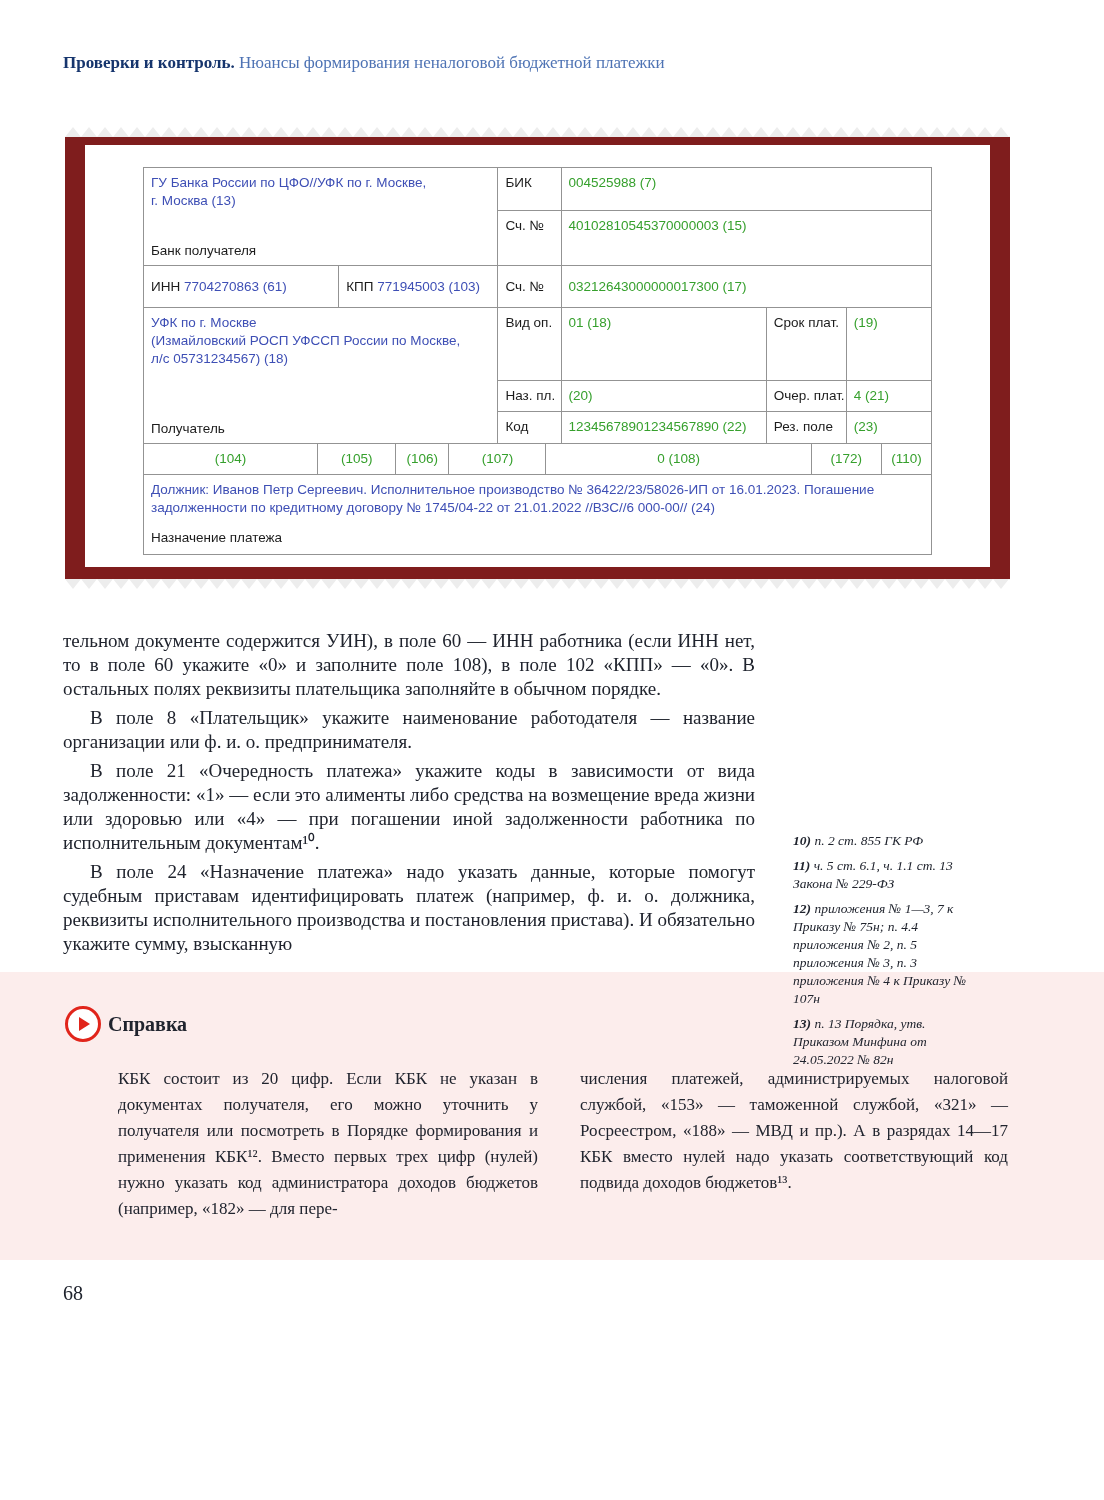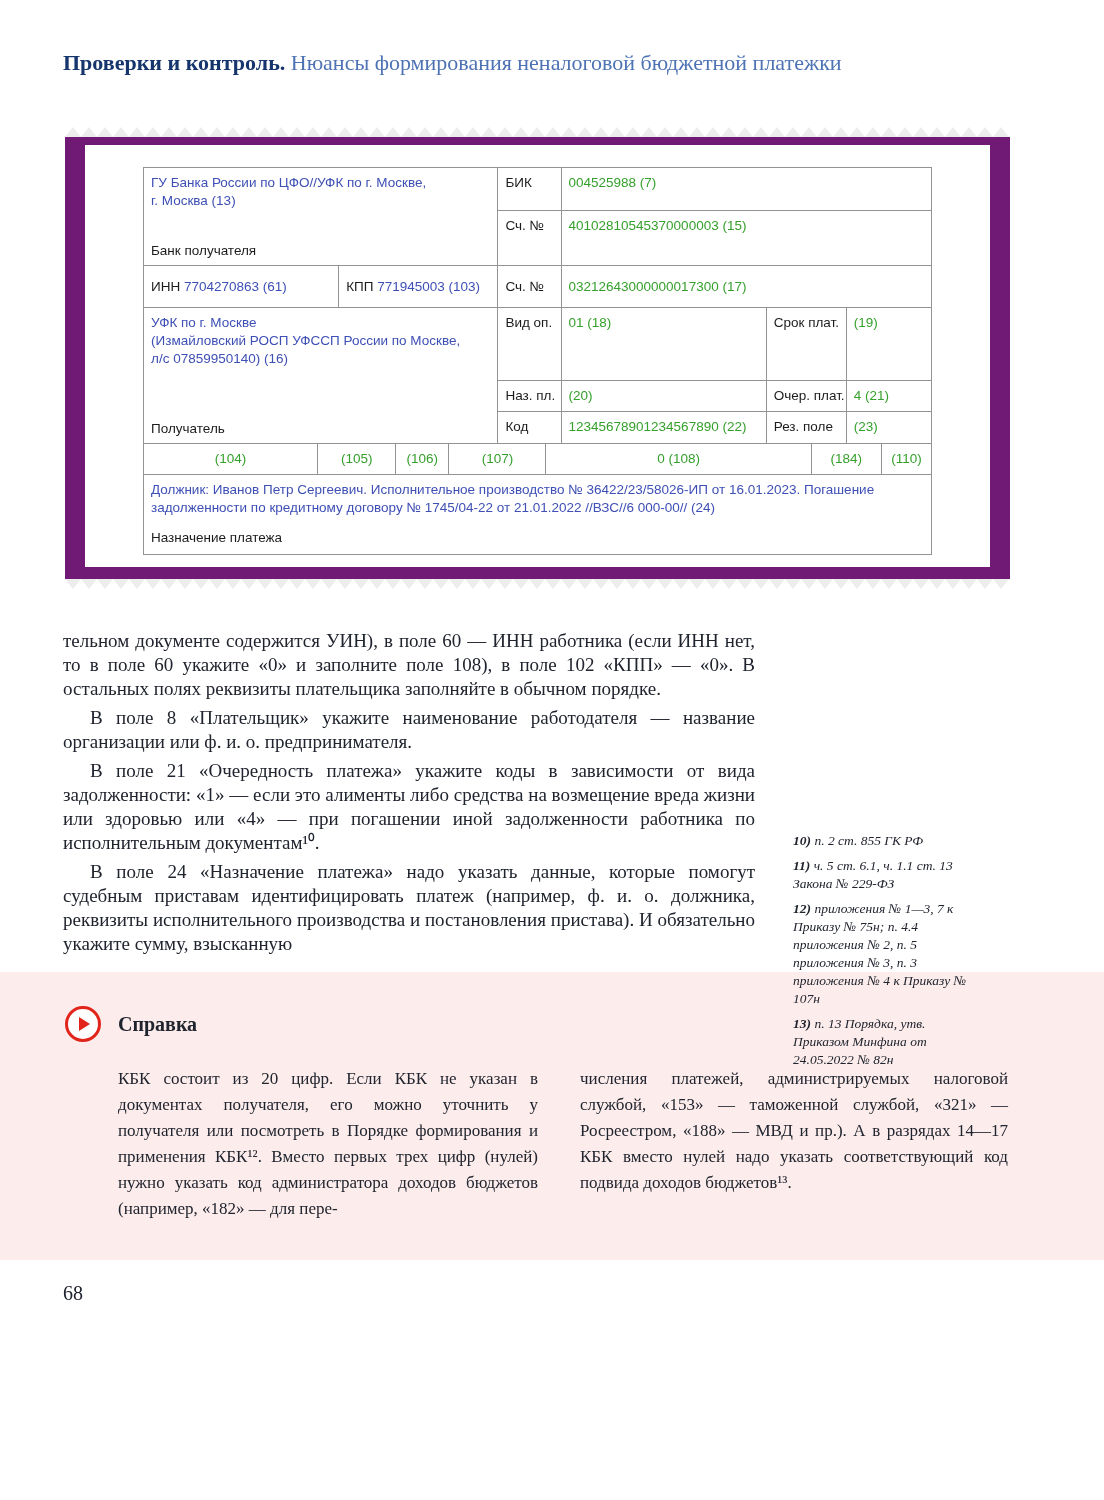--- a/index.html
+++ b/index.html
@@ -8,28 +8,28 @@
     position: relative;
     width: 1104px;
     height: 1500px;
     background: #fff;
     overflow: hidden;
     font-family: "Liberation Serif", serif;
     color: #20242e;
   }
 
   
-  .header { padding: 52px 63px 0; font-size: 22px; line-height: 21px; }
+  .header { padding: 52px 63px 0; font-size: 17px; line-height: 21px; }
   .hd1 { font-weight: bold; color: #16356d; }
   .hd2 { color: #4e73b4; }
 
   
   .form-wrap { margin: 54px 0 0 65px; width: 945px; }
   .zig { display: block; width: 100%; height: 10px; }
-  .form-gray { background: #701a75; padding: 8px 20px 12px; }
+  .form-gray { background: #7f1d1d; padding: 8px 20px 12px; }
   .form-panel { background: #fff; padding: 22px 0 12px; display: flex; justify-content: center; }
 
   table.pay-table {
     border-collapse: collapse;
     table-layout: fixed;
     width: 789px;
     font-family: "Liberation Sans", sans-serif;
     font-size: 13.5px;
     line-height: 18px;
   }
@@ -64,21 +64,21 @@
   .body-col p.indent { text-indent: 27px; }
   .footnotes {
     position: absolute; left: 730px; top: 203px; width: 190px;
     font-size: 13.5px; line-height: 18px;
   }
   .fn { margin-bottom: 7px; font-style: italic; }
   .fn b { font-weight: bold; }
 
   
   .ref-box { margin-top: 16px; background: #fcedec; padding: 34px 65px 38px; }
-  .ref-head { display: flex; align-items: center; gap: 17px; }
+  .ref-head { display: flex; align-items: center; gap: 7px; }
   .ref-icon {
     width: 36px; height: 36px; border-radius: 50%;
     border: 3px solid #e1251b; background: #fff;
     display: flex; align-items: center; justify-content: center; flex: 0 0 auto;
   }
   .ref-icon::after {
     content: ""; width: 0; height: 0;
     border-left: 11px solid #e1251b;
     border-top: 7px solid transparent;
     border-bottom: 7px solid transparent;
@@ -142,21 +142,21 @@
           <tr class="r3">
             <td colspan="2"><span class="lb">ИНН</span> <span class="bl">7704270863 (61)</span></td>
             <td colspan="3"><span class="lb">КПП</span> <span class="bl">771945003 (103)</span></td>
             <td colspan="2" class="lb nw">Сч. №</td>
             <td colspan="5" class="gr nw">03212643000000017300 (17)</td>
           </tr>
           <tr class="r4a">
             <td colspan="5" rowspan="3" class="relcell">
               <div class="bl pre">УФК по г. Москве
 (Измайловский РОСП УФССП России по Москве,
-л/с 07859950140) (16)</div>
+л/с 05731234567) (18)</div>
               <div class="bottom-label">Получатель</div>
             </td>
             <td colspan="2" class="lb nw">Вид оп.</td>
             <td class="gr nw">01 (18)</td>
             <td colspan="2" class="lb nw">Срок плат.</td>
             <td colspan="2" class="gr nw">(19)</td>
           </tr>
           <tr class="r4b">
             <td colspan="2" class="lb nw">Наз. пл.</td>
             <td class="gr nw">(20)</td>
@@ -168,21 +168,21 @@
             <td class="gr nw">12345678901234567890 (22)</td>
             <td colspan="2" class="lb nw">Рез. поле</td>
             <td colspan="2" class="gr nw">(23)</td>
           </tr>
           <tr class="r5">
             <td class="gr ctr">(104)</td>
             <td colspan="2" class="gr ctr">(105)</td>
             <td class="gr ctr">(106)</td>
             <td colspan="2" class="gr ctr">(107)</td>
             <td colspan="3" class="gr ctr">0 (108)</td>
-            <td colspan="2" class="gr ctr">(184)</td>
+            <td colspan="2" class="gr ctr">(172)</td>
             <td class="gr ctr">(110)</td>
           </tr>
           <tr class="r6">
             <td colspan="12">
               <div class="bl">Должник: Иванов Петр Сергеевич. Исполнительное производство № 36422/23/58026-ИП от 16.01.2023. Погашение задолженности по кредитному договору № 1745/04-22 от 21.01.2022 //ВЗС//6 000-00// (24)</div>
               <div class="purpose-label">Назначение платежа</div>
             </td>
           </tr>
         </tbody>
           </table>

